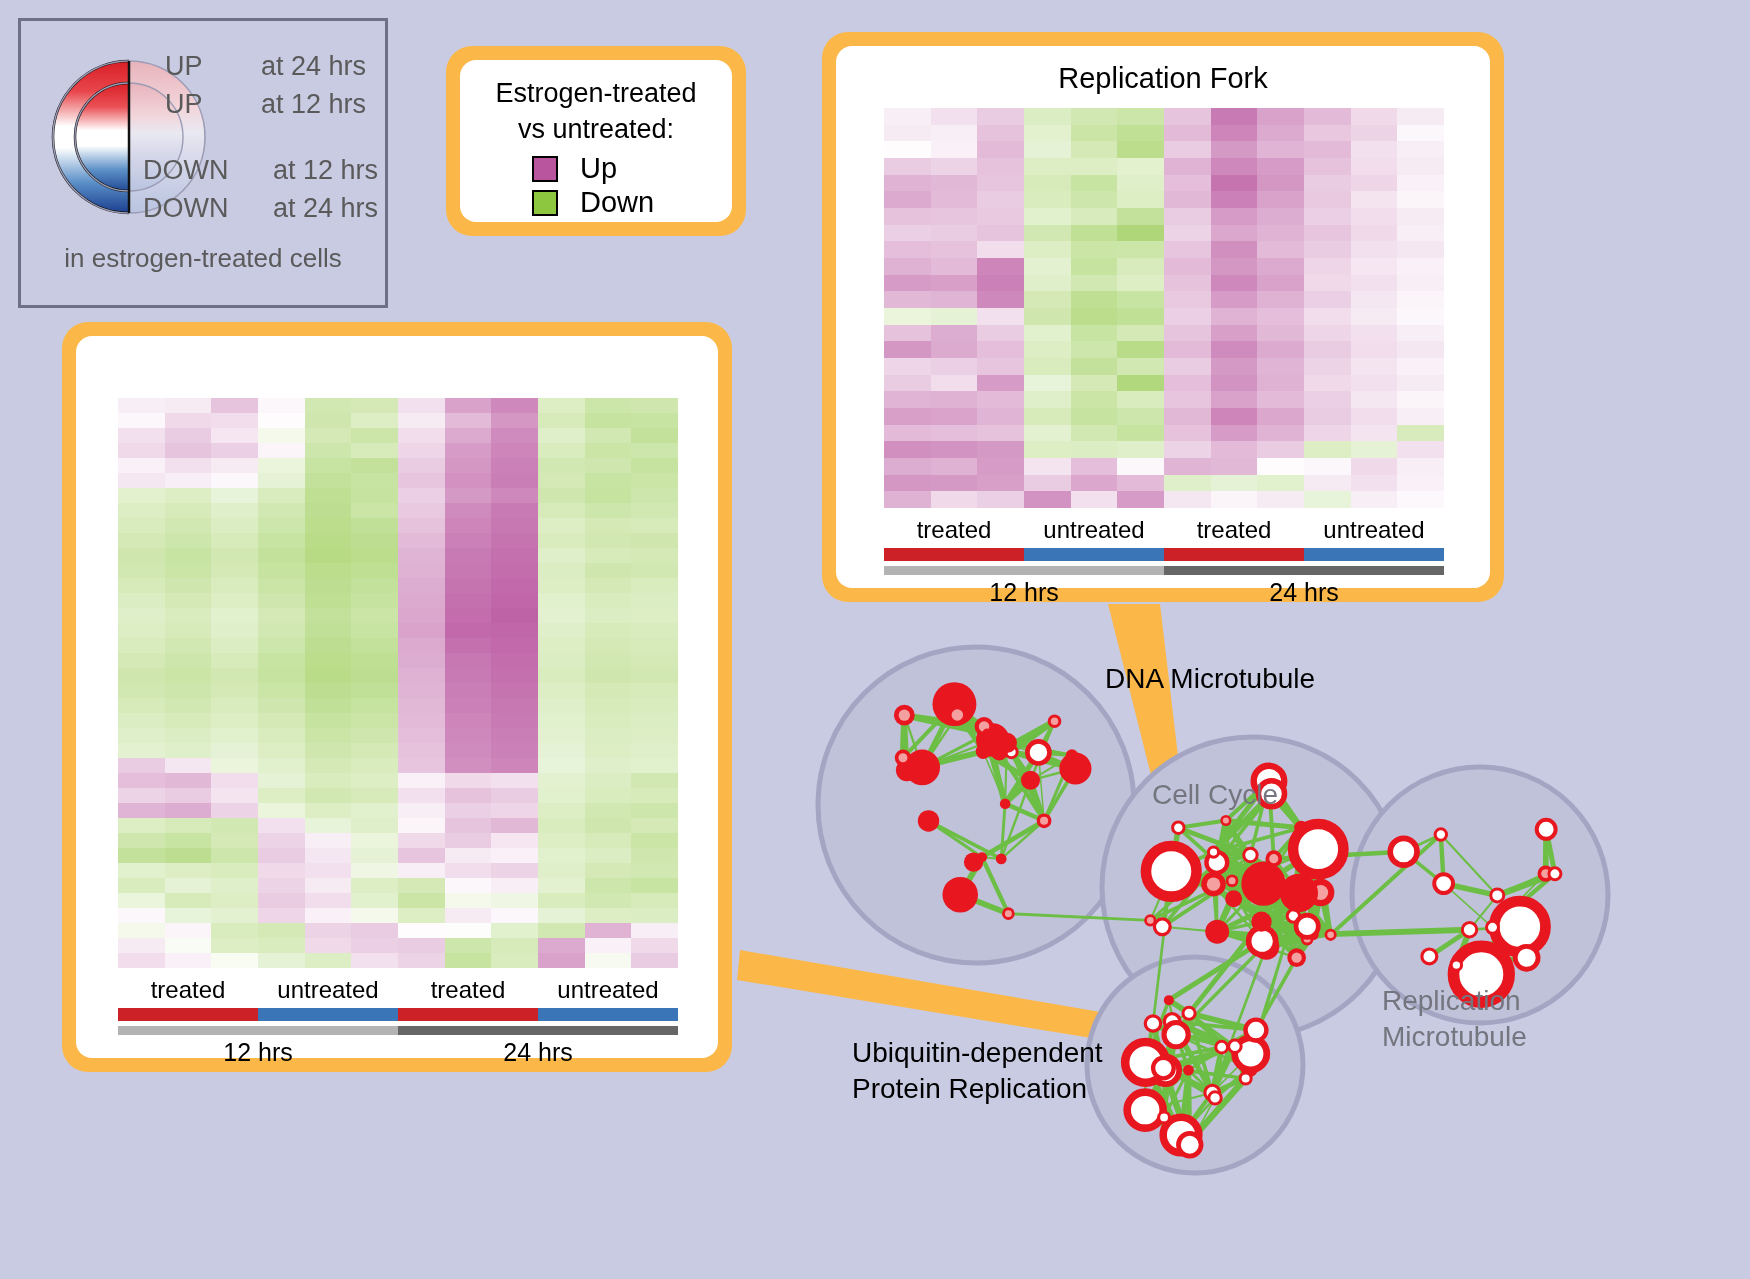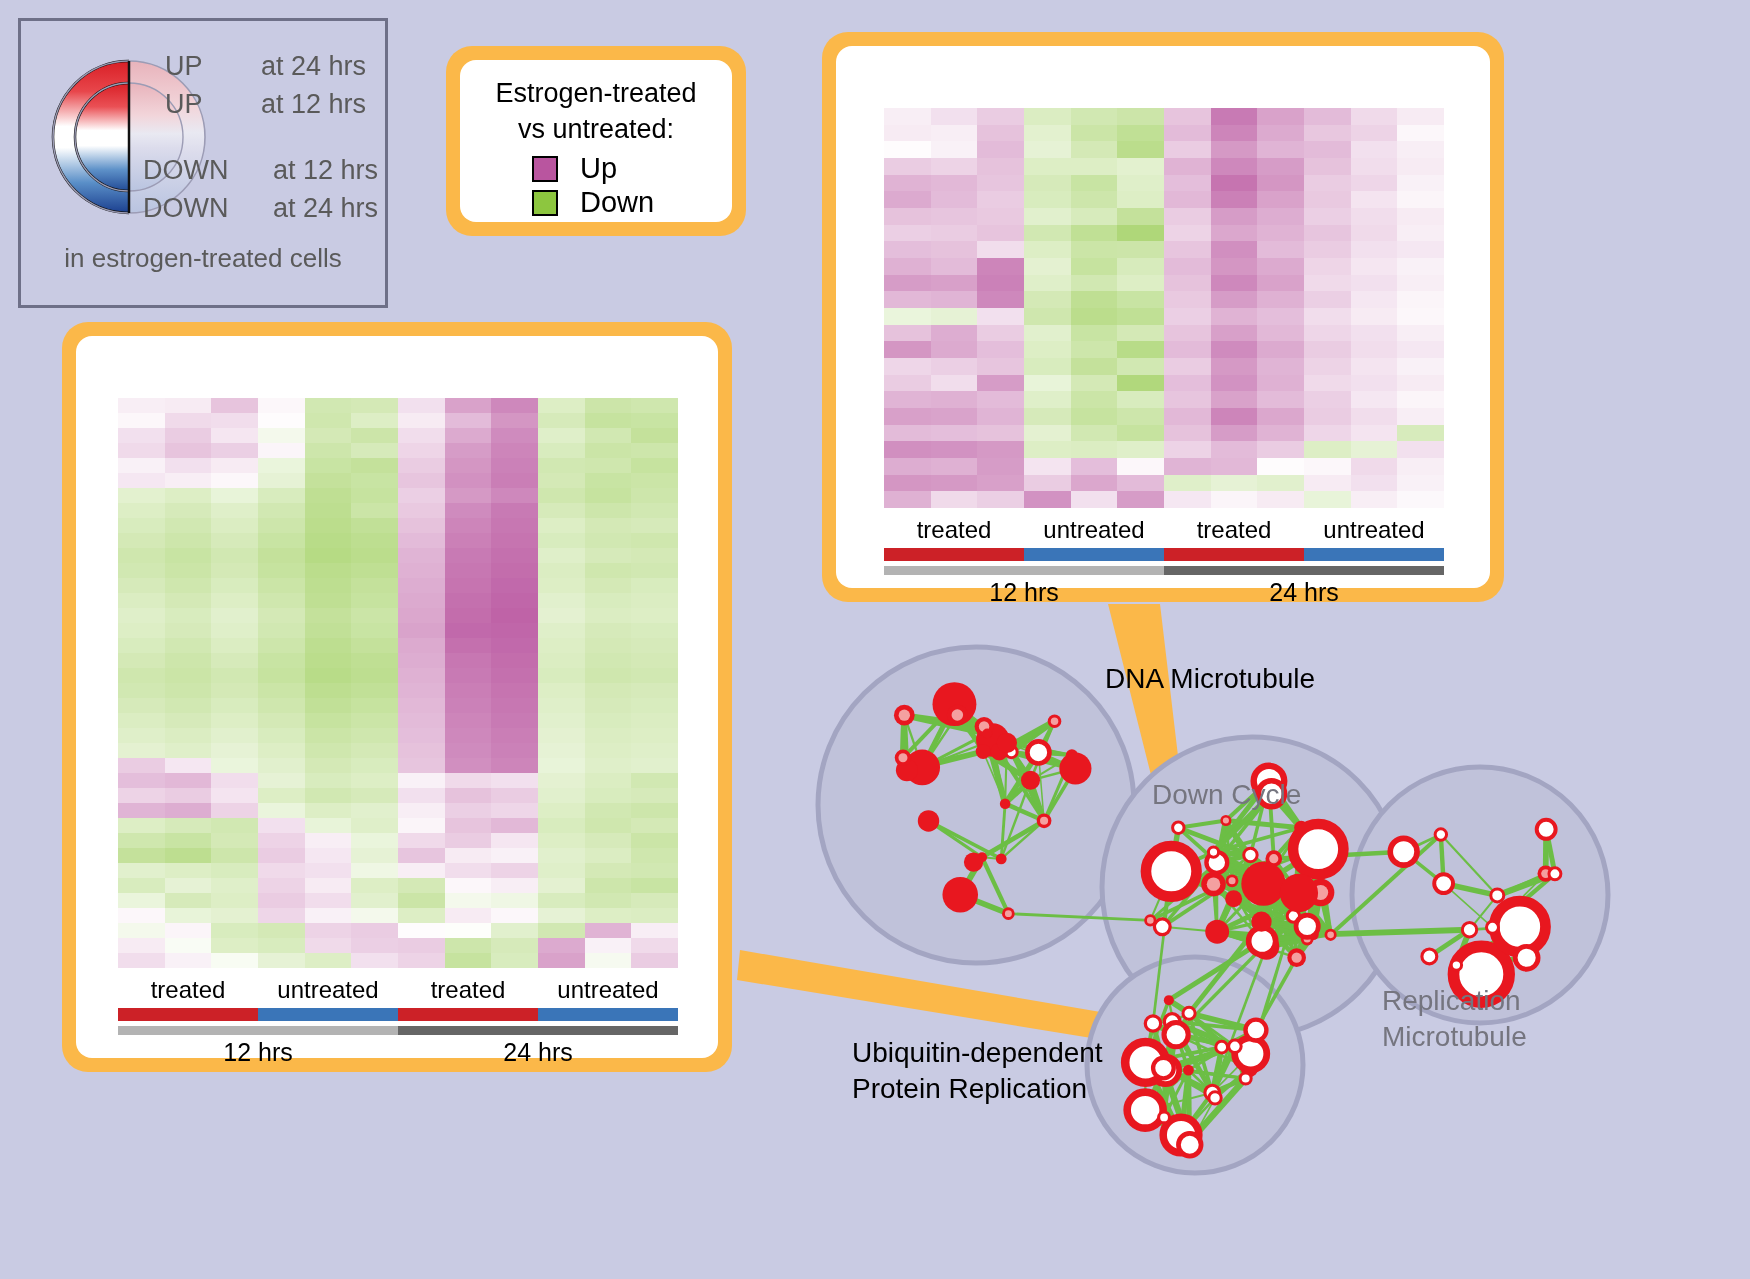--- a/index.html
+++ b/index.html
@@ -172,20 +172,21 @@
       <span class="sw" style="background:#b9559f"></span><span class="lbl">Up</span>
     </div>
     <div class="legrow" style="top:126px;">
       <span class="sw" style="background:#8dc63f"></span><span class="lbl">Down</span>
     </div>
   </div>
 </div>
 
 <div class="panel" id="rfpanel">
   <div class="panel-inner">
+    <div class="panel-title">Replication Fork</div>
     <div class="hm" id="rf-hm" style="left: 48px; top: 62px; width: 560px; height: 400px; grid-template-columns: repeat(12, 1fr); grid-template-rows: repeat(24, 1fr);">
         <div style="background: rgb(248, 238, 245);"></div>
         <div style="background: rgb(242, 224, 238);"></div>
         <div style="background: rgb(234, 204, 226);"></div>
         <div style="background: rgb(219, 237, 194);"></div>
         <div style="background: rgb(209, 232, 178);"></div>
         <div style="background: rgb(204, 229, 169);"></div>
         <div style="background: rgb(231, 196, 221);"></div>
         <div style="background: rgb(200, 122, 180);"></div>
         <div style="background: rgb(217, 162, 202);"></div>
@@ -1617,18 +1618,18 @@
         <g>
           <circle cx="425.04320652470705" cy="482.89258262436823" r="6.178935968319276" fill="#ffffff" stroke="#e8171f" stroke-width="3"></circle>
         </g>
         <g>
           <circle cx="374.07211236159884" cy="502.4345658891697" r="5.410921308390984" fill="#ffffff" stroke="#e8171f" stroke-width="3"></circle>
         </g>
       </g>
   </svg>
 
   <div class="netlabel dark" style="left:315px;top:48px;">DNA Microtubule</div>
-  <div class="netlabel grey" style="left:362px;top:164px;">Down Cycle</div>
+  <div class="netlabel grey" style="left:362px;top:164px;">Cell Cycle</div>
   <div class="netlabel grey" style="left:592px;top:370px;">Replication</div>
   <div class="netlabel grey" style="left:592px;top:406px;">Microtubule</div>
   <div class="netlabel dark" style="left:62px;top:422px;">Ubiquitin-dependent</div>
   <div class="netlabel dark" style="left:62px;top:458px;">Protein Replication</div>
 </div>
 
 </body></html>

